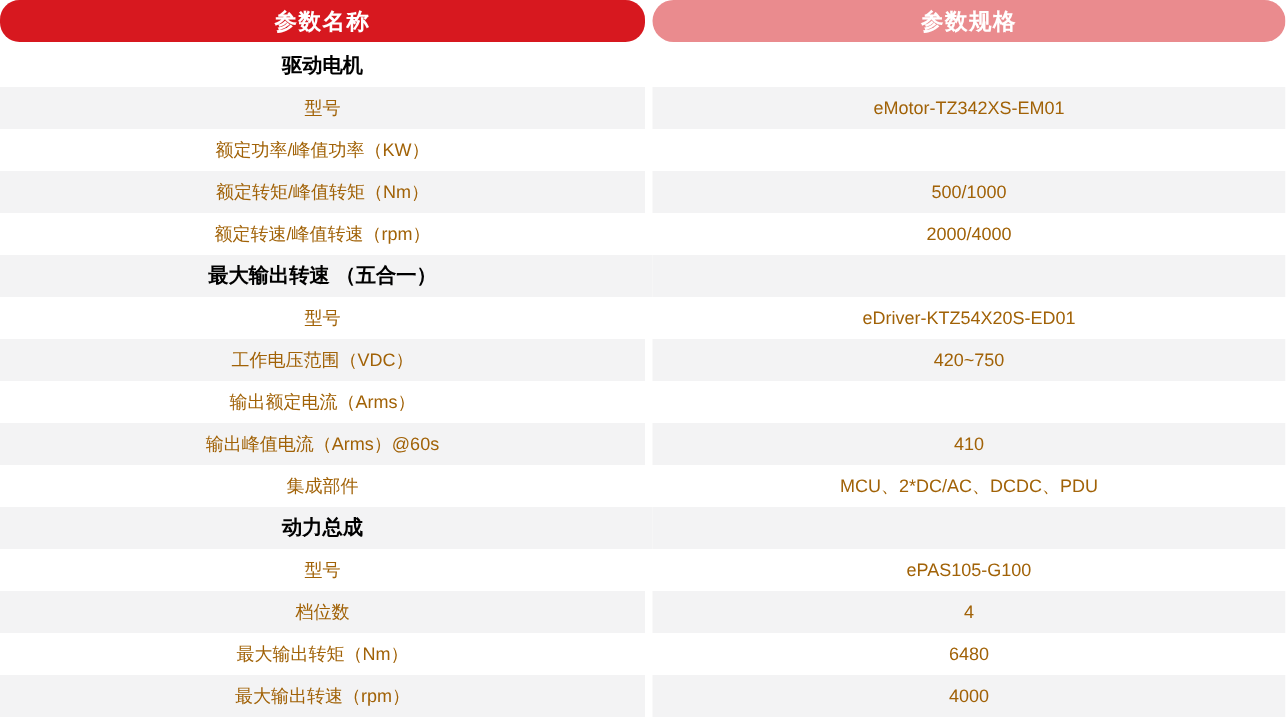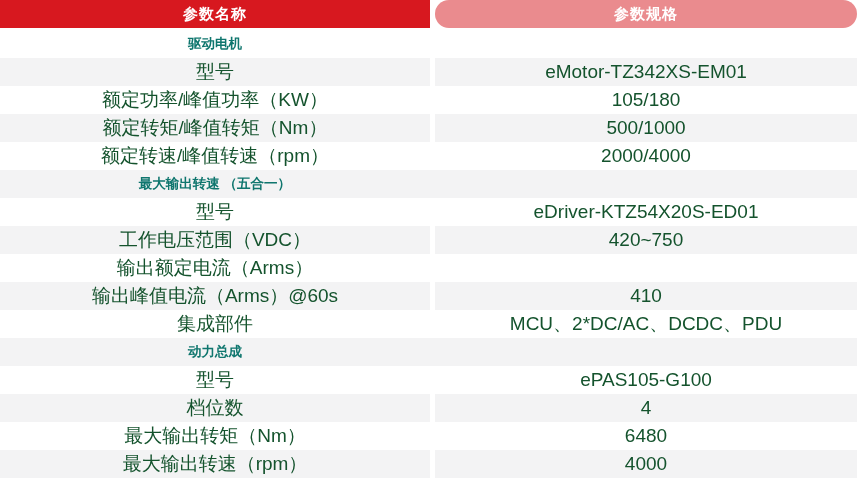--- a/index.html
+++ b/index.html
@@ -14,41 +14,41 @@
     display:grid;
     grid-template-columns:430px 5px 422px;
     height:28px;
     margin-bottom:2px;
   }
   .hdr-cell{
     display:flex;align-items:center;justify-content:center;
     color:#ffffff;font-size:15px;font-weight:bold;
     letter-spacing:1px;
   }
-  .hdr-name{background:var(--red,#d7181f);}
+  .hdr-name{background:var(--red,#d7181f);border-radius:13px;}
   .hdr-gap{background:#ffffff;}
   .hdr-spec{background:var(--pink,#ea8b8e);border-radius:14px;}
   .row{
     display:grid;
     grid-template-columns:430px 5px 422px;
     height:28px;
   }
   .cell{
     display:flex;align-items:center;justify-content:center;
-    font-size:19px;color:#14532d;
+    font-size:12px;color:#a16207;
     white-space:nowrap;
   }
   .row.odd .cell{background:#ffffff;}
   .row.even .cell{background:var(--rowgray,#f3f3f4);}
   .row .gap{background:#ffffff;}
   .row.section .gap{background:inherit;}
   .row.section.even .gap{background:var(--rowgray,#f3f3f4);}
   .row.section.odd .gap{background:#ffffff;}
   .row.section .cell.left{
-    font-weight:bold;color:#0f766e;font-size:13.5px;
+    font-weight:bold;color:#000000;font-size:13.5px;
   }
 </style>
 </head>
 <body>
 
 <div class="spec-table">
   <div class="hdr-row">
     <div class="hdr-cell hdr-name">参数名称</div>
     <div class="hdr-gap"></div>
     <div class="hdr-cell hdr-spec">参数规格</div>
@@ -60,21 +60,20 @@
         <div class="cell right"></div>
       </div>
       <div class="row even">
         <div class="cell left">型号</div>
         <div class="gap"></div>
         <div class="cell right">eMotor-TZ342XS-EM01</div>
       </div>
       <div class="row odd">
         <div class="cell left">额定功率/峰值功率（KW）</div>
         <div class="gap"></div>
-        <div class="cell right">105/180</div>
       </div>
       <div class="row even">
         <div class="cell left">额定转矩/峰值转矩（Nm）</div>
         <div class="gap"></div>
         <div class="cell right">500/1000</div>
       </div>
       <div class="row odd">
         <div class="cell left">额定转速/峰值转速（rpm）</div>
         <div class="gap"></div>
         <div class="cell right">2000/4000</div>

